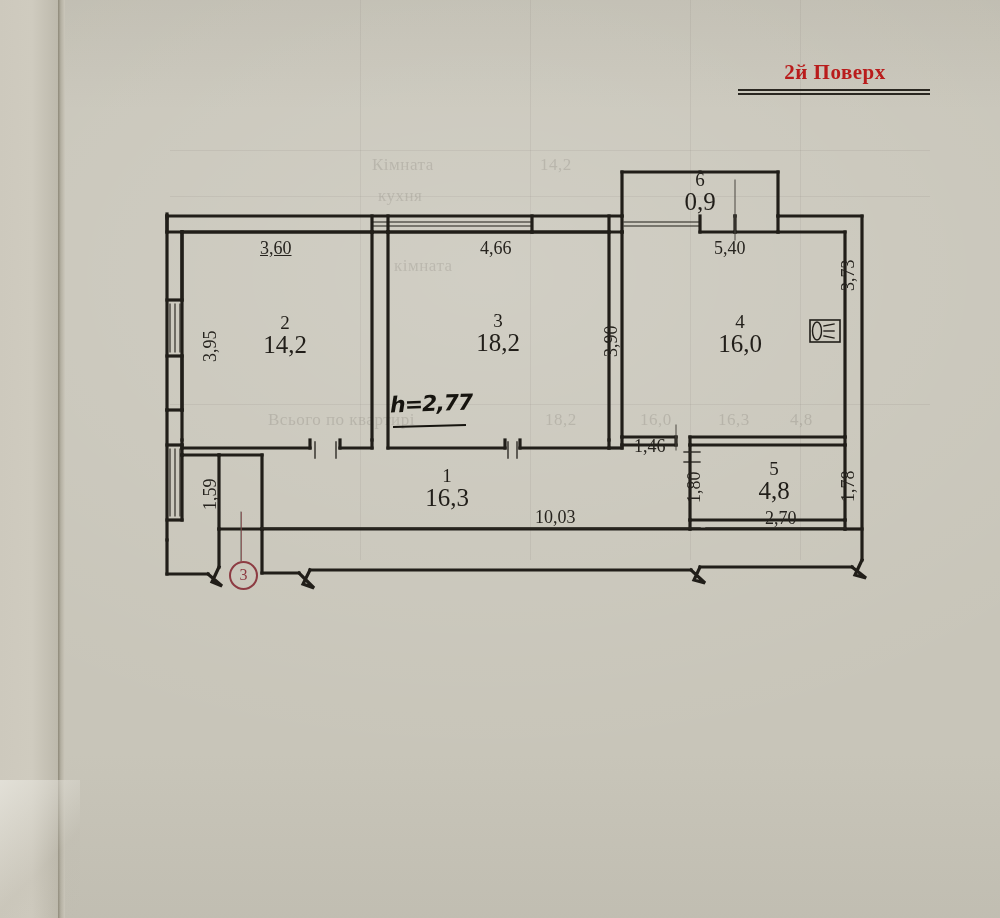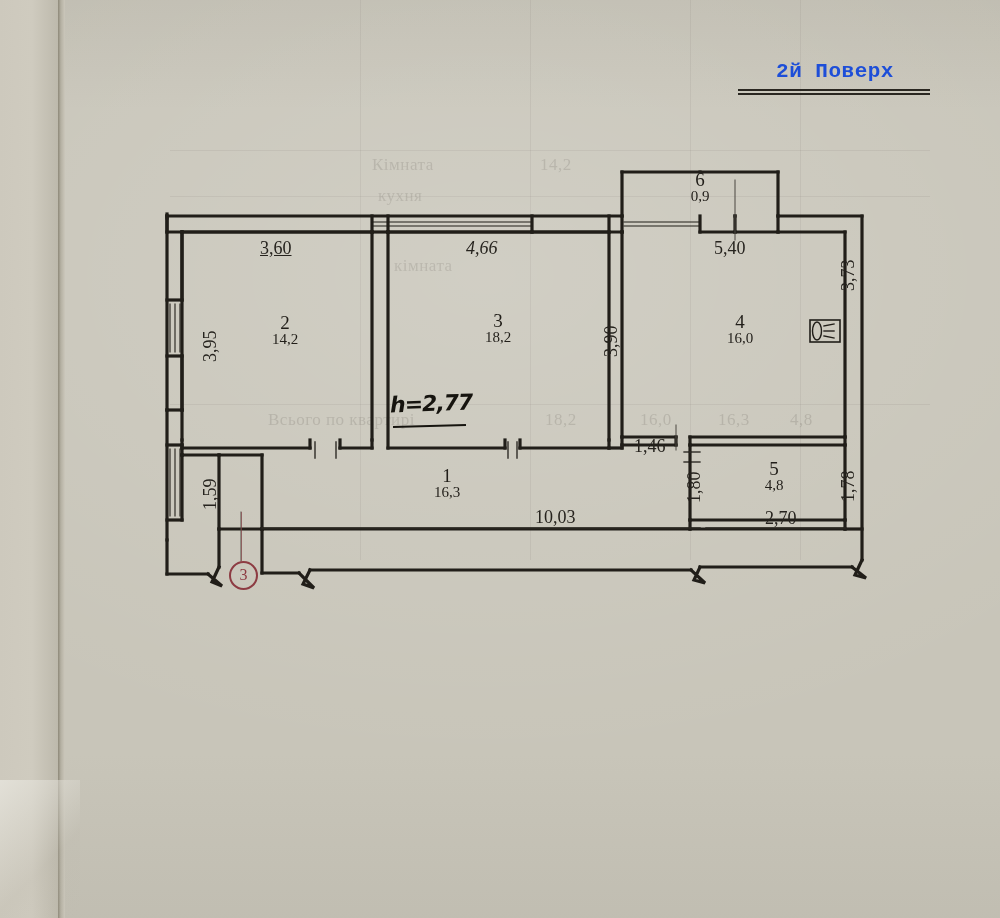--- a/index.html
+++ b/index.html
@@ -73,24 +73,24 @@
     left: 0; top: 0;
     width: 1000px; height: 918px;
     pointer-events: none;
   }
   
   .title {
     position: absolute;
     left: 735px; top: 60px;
     width: 200px;
     text-align: center;
-    font-family: Liberation Mono, monospace;
+    font-family: Liberation Serif, serif;
     font-weight: bold;
     font-size: 21px;
-    color: #1d4ed8;
+    color: #b91c1c;
     letter-spacing: 0.5px;
   }
   .title-rule1 {
     position: absolute;
     left: 738px; top: 89px;
     width: 192px; height: 2px;
     background: #2a2721;
   }
   .title-rule2 {
     position: absolute;
@@ -109,21 +109,21 @@
   .room .num {
     font-size: 19px;
     display: block;
   }
   .room .rule {
     height: 1.6px;
     background: #211e19;
     margin: 1px auto 1px auto;
   }
   .room .area {
-    font-size: 15px;
+    font-size: 25px;
     display: block;
   }
   
   .dim {
     position: absolute;
     color: #26231e;
     font-family: "Liberation Serif", serif;
     font-size: 18px;
     white-space: nowrap;
   }
@@ -411,21 +411,21 @@
 
   <div class="room" style="left:734px; top:459px; width:80px;">
     <span class="num">5</span>
     <span class="rule" style="width:44px;"></span>
     <span class="area">4,8</span>
   </div>
 
   <div class="dim" style="left:260px; top:238px;text-decoration:underline;">3,60</div>
   <div class="dim vert" style="left:200px; top:362px;">3,95</div>
 
-  <div class="dim" style="left:466px; top:238px;font-style:italic;">4,66</div>
+  <div class="dim" style="left:480px; top:238px;">4,66</div>
   <div class="dim vert" style="left:601px; top:357px;">3,90</div>
 
   <div class="dim" style="left:714px; top:238px;">5,40</div>
   <div class="dim vert" style="left:838px; top:291px;">3,73</div>
 
   <div class="dim vert" style="left:200px; top:510px;">1,59</div>
   <div class="dim" style="left:535px; top:507px;">10,03</div>
 
   <div class="dim" style="left:634px; top:436px;text-align:right;">1,46</div>
   <div class="dim vert" style="left:684px; top:503px;">1,80</div>

